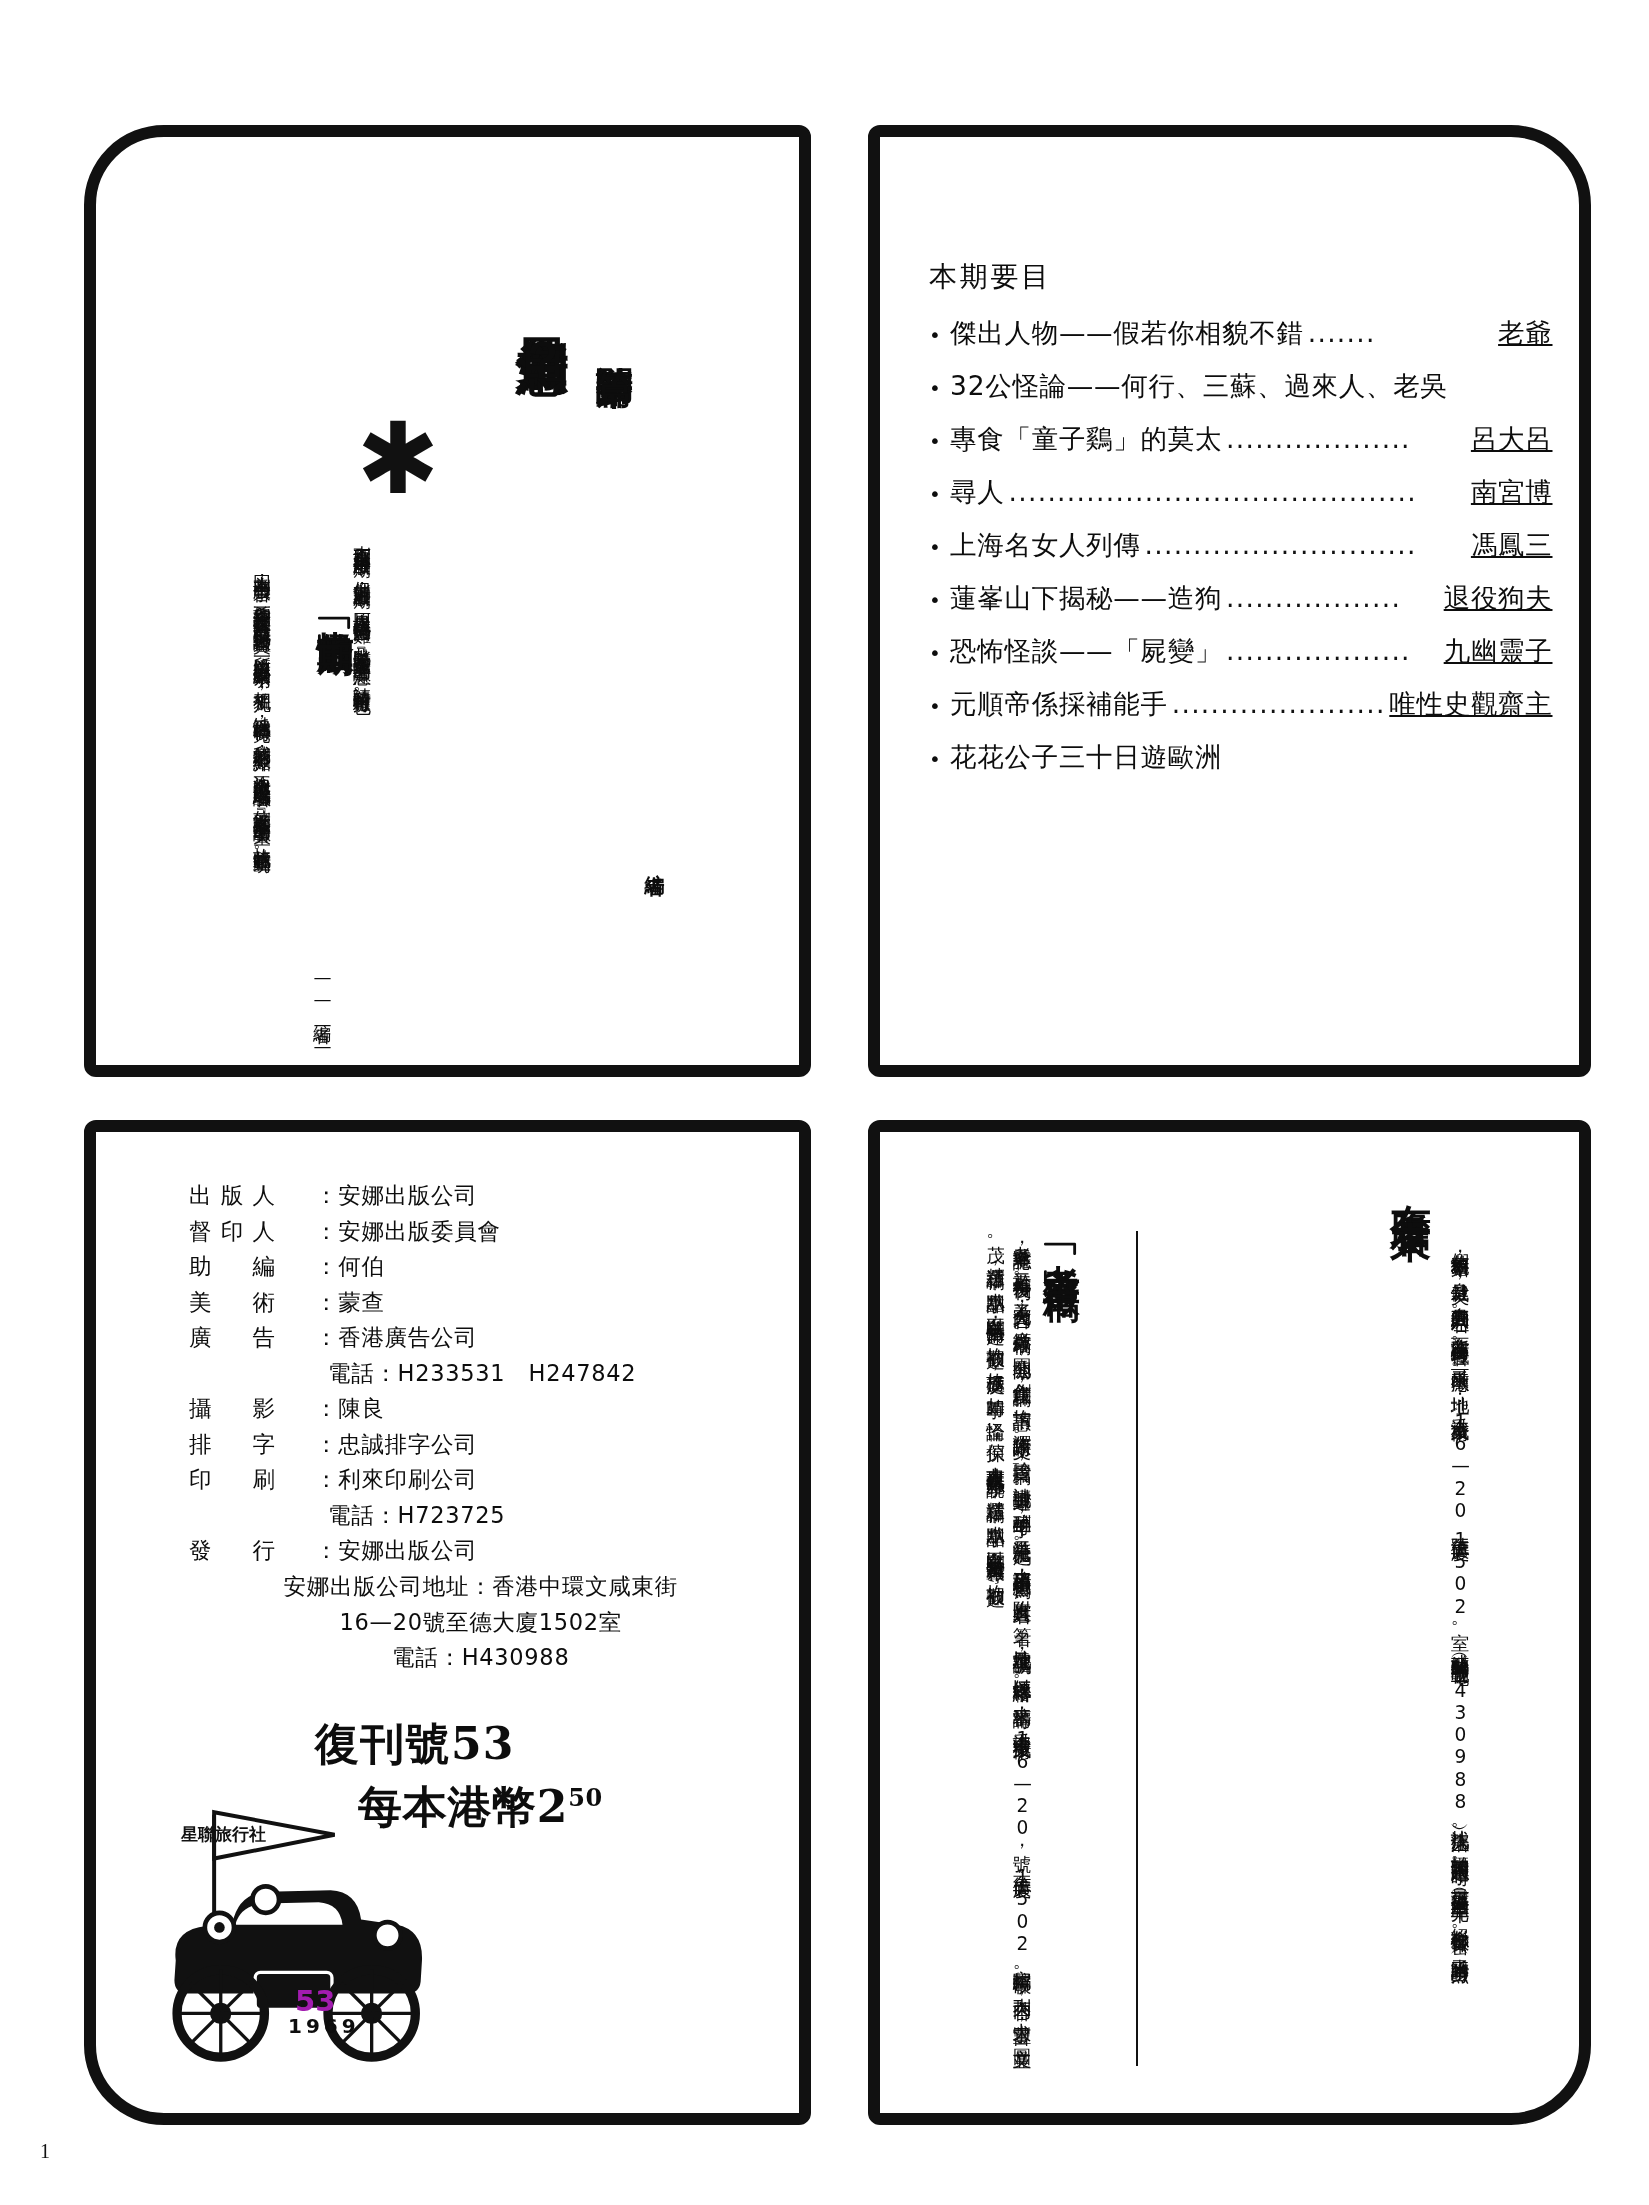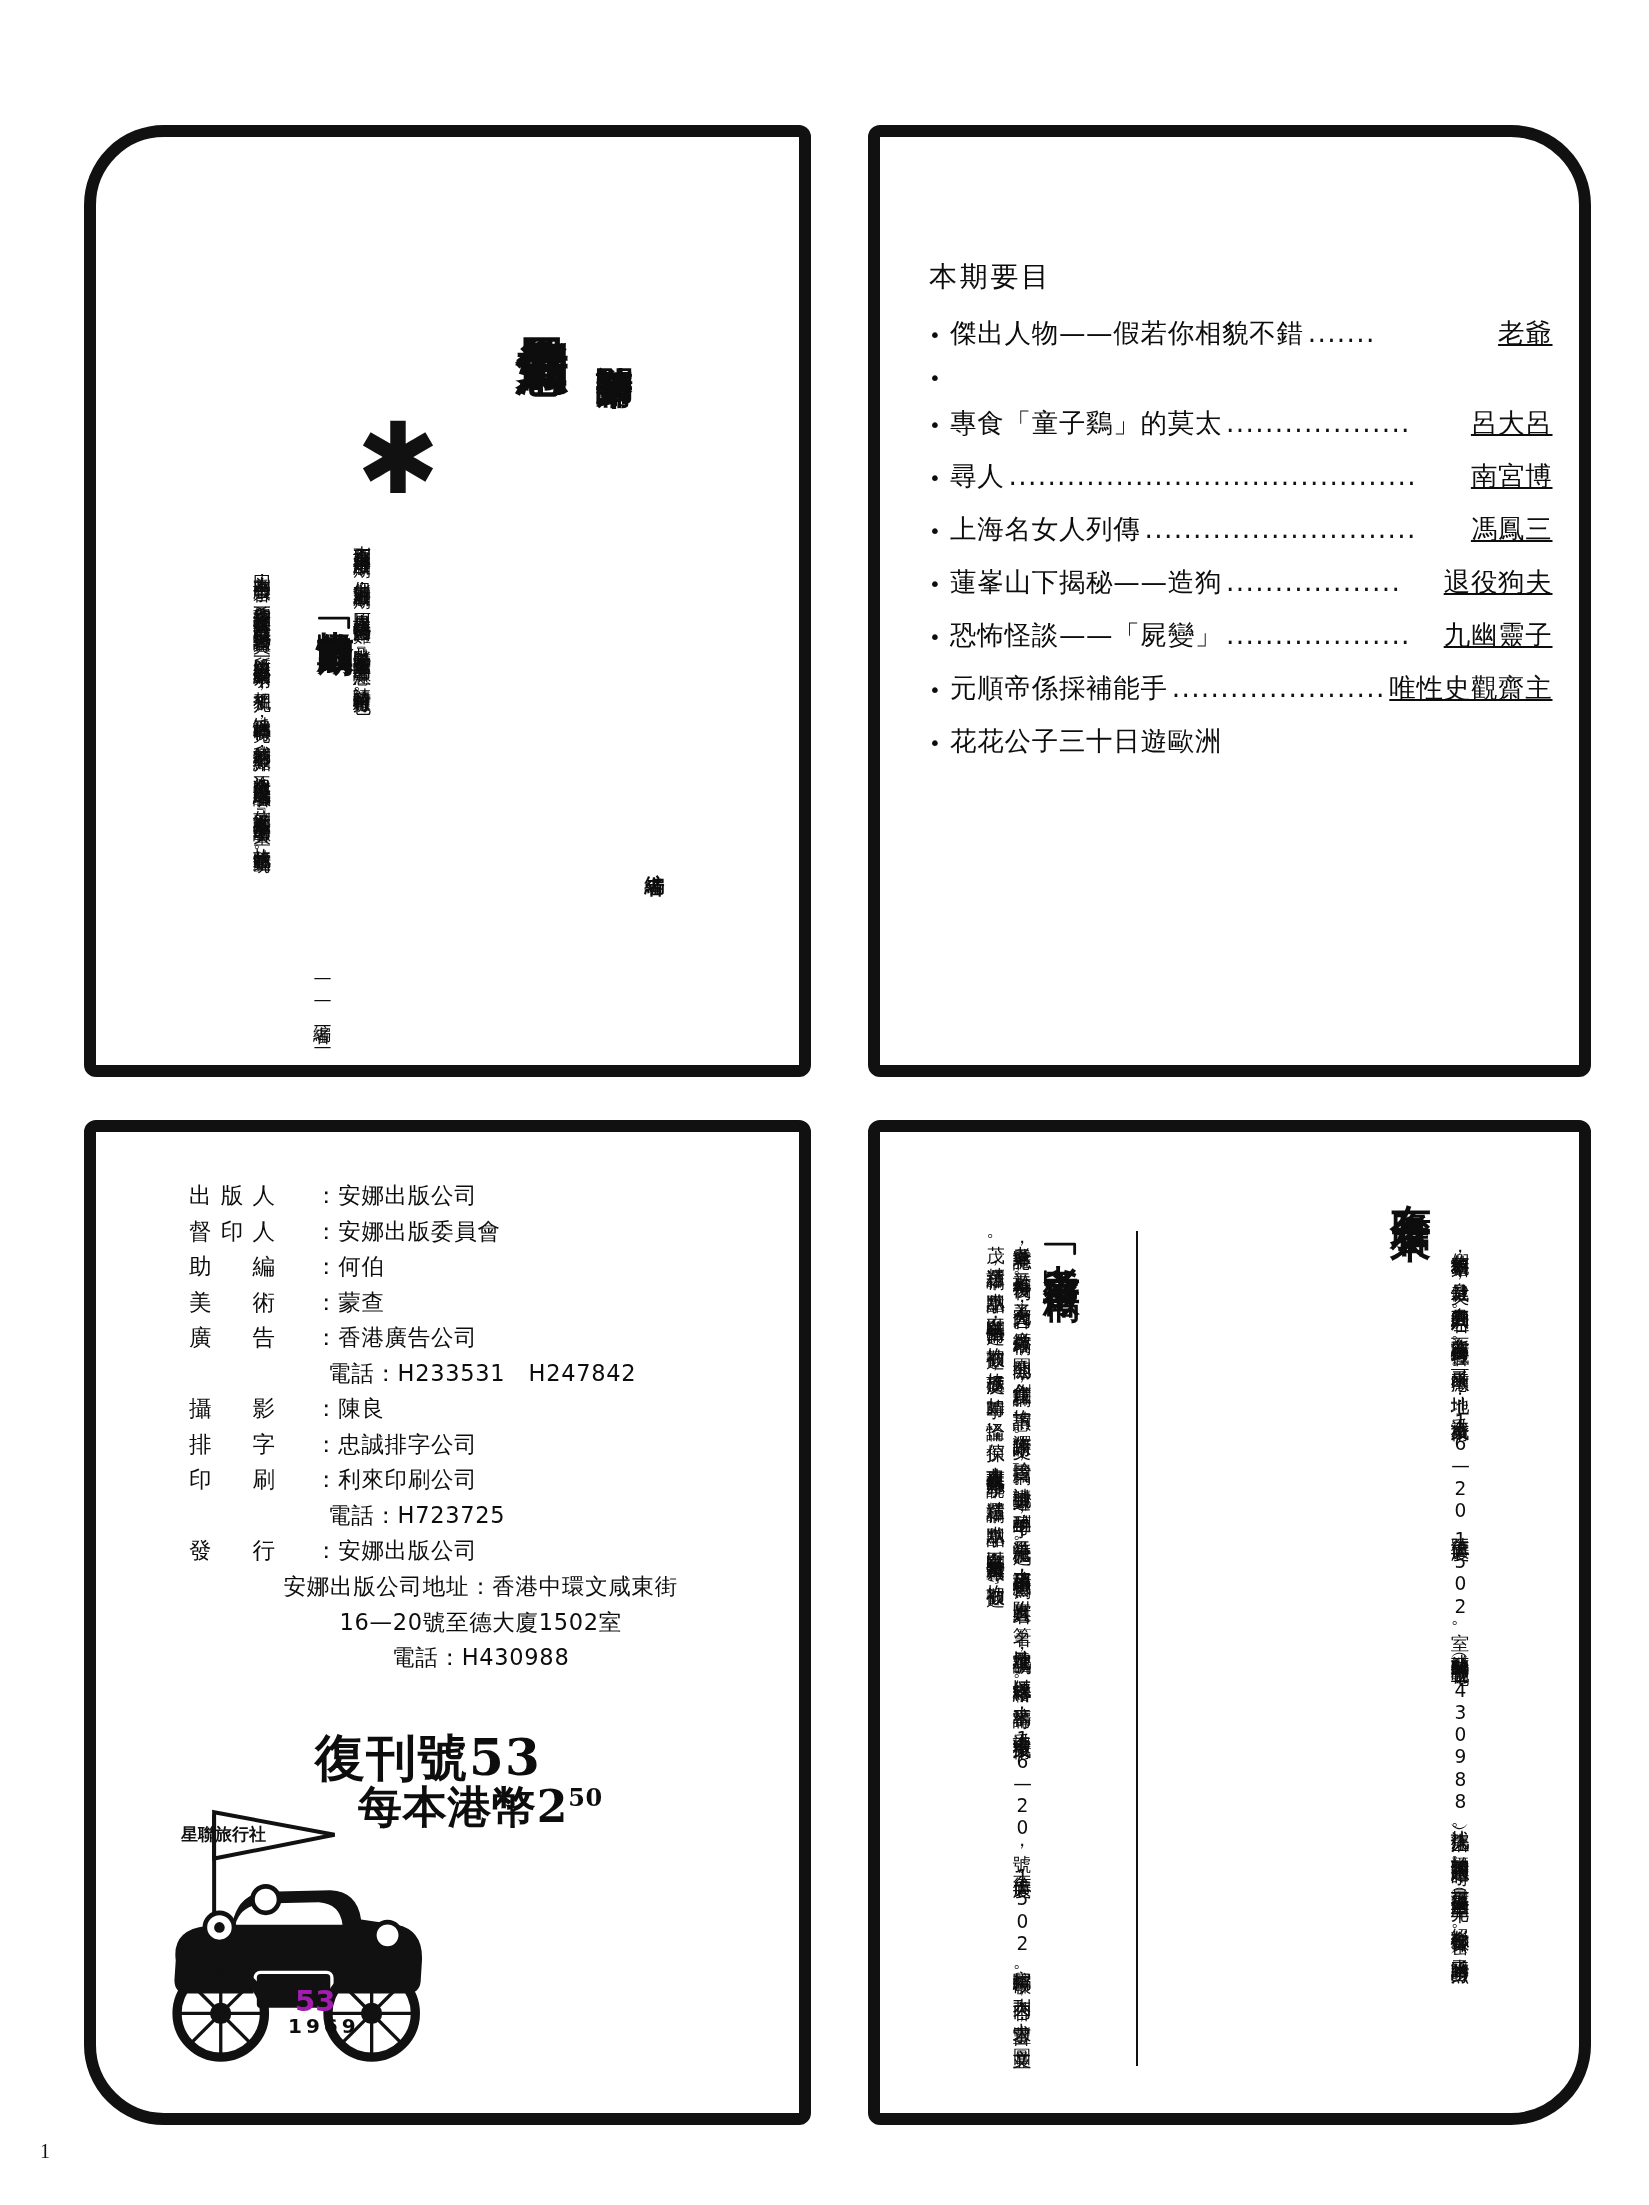--- a/index.html
+++ b/index.html
@@ -101,23 +101,22 @@
     font-size:22.5px;line-height:1.58;
   }
   .imp-row{display:flex;white-space:nowrap;}
   .imp-key{display:inline-block;min-width:126px;letter-spacing:9.3px;}
   .imp-val{letter-spacing:0.7px;}
   .imp-indent{padding-left:139px;letter-spacing:0.7px;}
   .imp-center{text-align:center;letter-spacing:0.7px;}
 
   #issue-line1{
     position:absolute;left:219px;top:583px;
-    font-size:50px;font-weight:bold;letter-spacing:1.3px;
-    font-family:"DejaVu Serif","Liberation Serif",serif;
-    margin-top:10px;
+    font-size:44px;font-weight:bold;letter-spacing:1.3px;
+    font-family:"DejaVu Serif","Liberation Serif",serif;
   }
   #issue-line2{
     position:absolute;left:262px;top:646px;
     font-size:44px;font-weight:bold;letter-spacing:0.7px;
     font-family:"DejaVu Serif","Liberation Serif",serif;
   }
   #price-sup{font-size:24px;vertical-align:super;}
   #car{
     position:absolute;left:40px;top:663px;width:331px;height:278px;
   }
@@ -188,20 +187,21 @@
     <div id="toc-title">本期要目</div>
     <div id="toc-list">
       <div class="toc-row">
         <span class="toc-bullet">•</span>
         <span class="toc-label">傑出人物——假若你相貌不錯</span>
         <span class="toc-dots">.......</span>
         <span class="toc-author">老爺</span>
       </div>
       <div class="toc-row">
         <span class="toc-bullet">•</span>
+        <span class="toc-label">32公怪論——何行、三蘇、過來人、老吳</span>
         <span class="toc-dots"></span>
         <span class="toc-author"></span>
       </div>
       <div class="toc-row">
         <span class="toc-bullet">•</span>
         <span class="toc-label">專食「童子鷄」的莫太</span>
         <span class="toc-dots">...................</span>
         <span class="toc-author">呂大呂</span>
       </div>
       <div class="toc-row">

